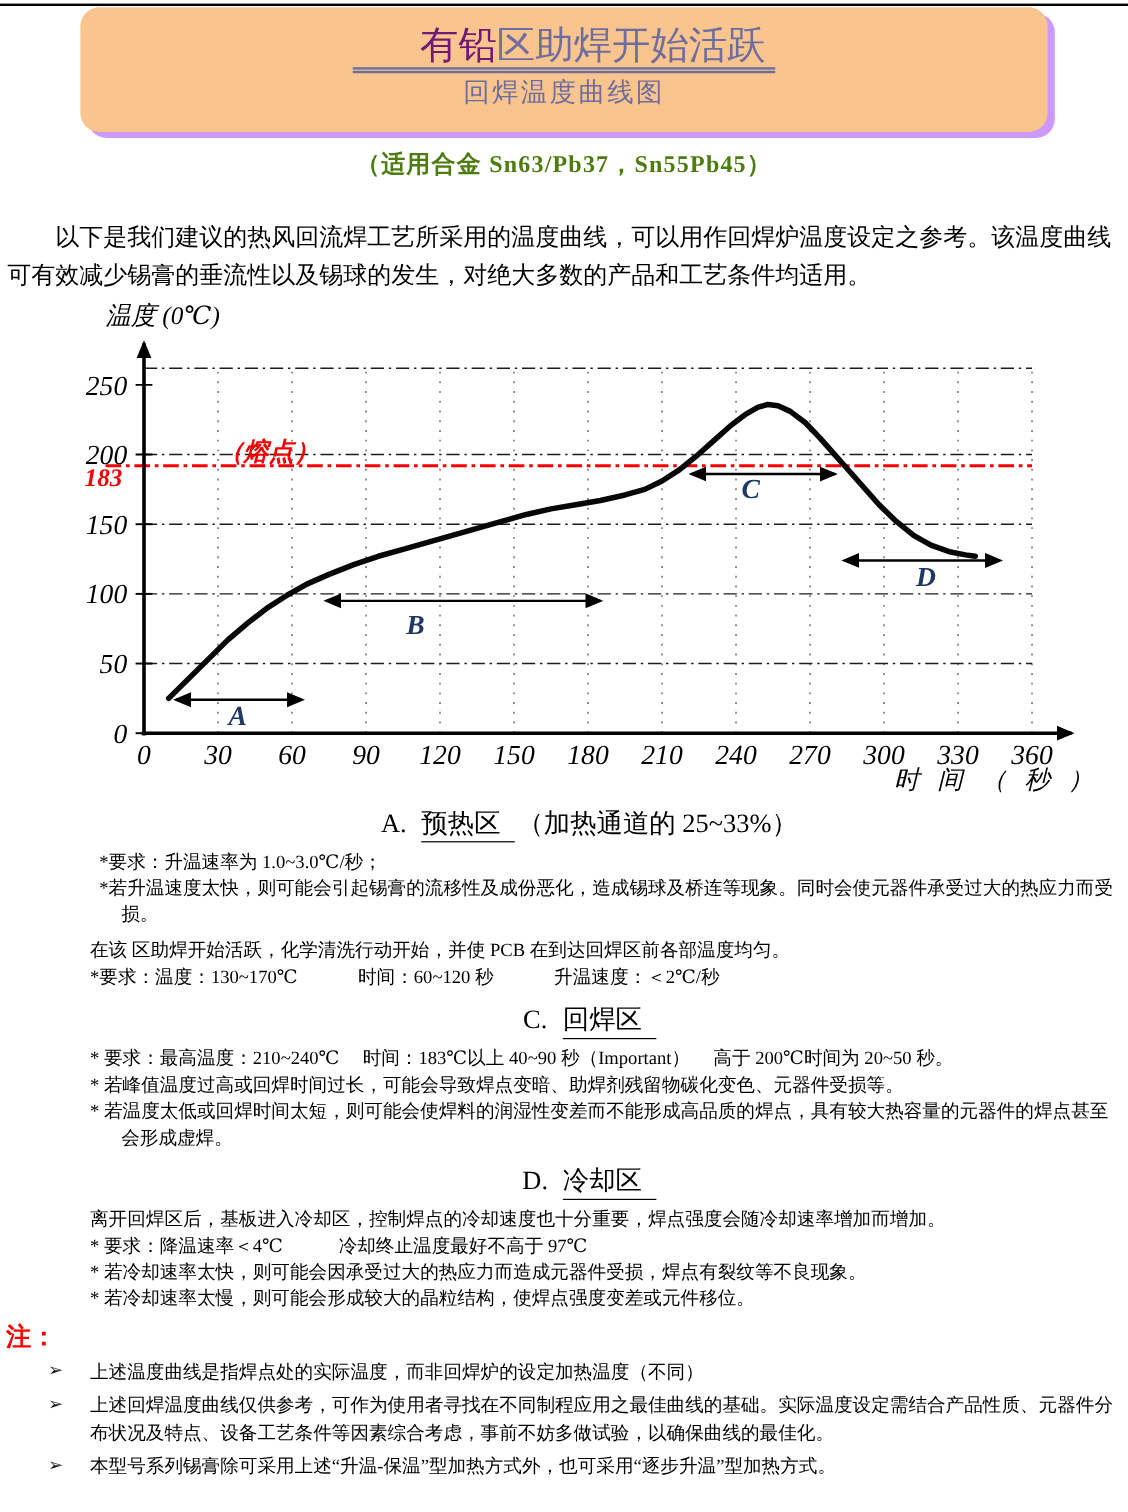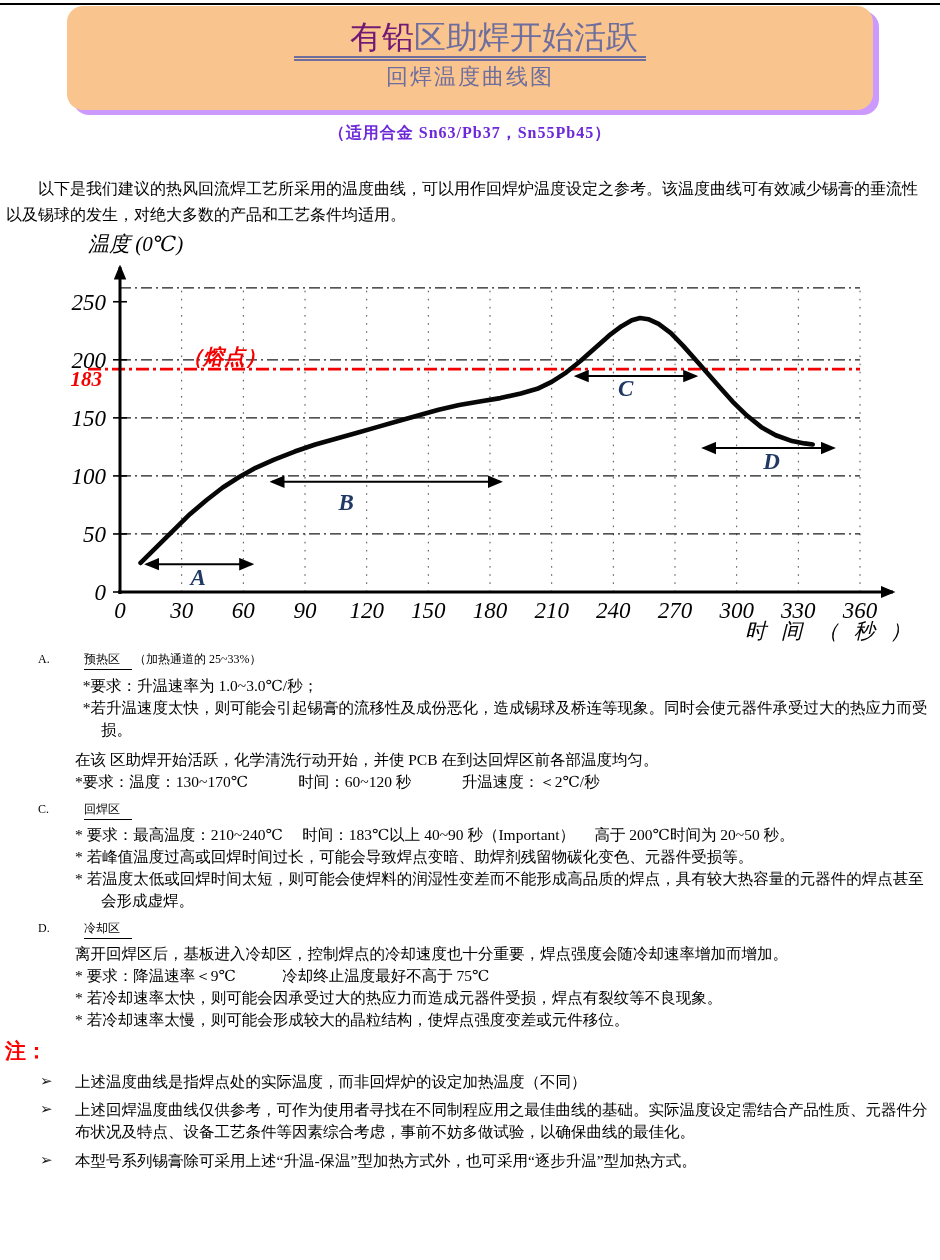--- a/index.html
+++ b/index.html
@@ -14,46 +14,46 @@
     margin:6px auto 0;width:806px;height:104px;
     background:#fac48e;border-radius:16px;
     box-shadow:6px 5px 0 #cc99ff;
     text-align:center;position:relative;z-index:2;
   }
   .t1{padding-top:11px;font-size:32px;color:#6e6e9e;line-height:1.25;}
   .t1-inner{border-bottom:5px double #6e6e9e;padding:0 8px 1px 56px;}
   .t1-bold{font-weight:normal;color:#701a75;}
   .t2{font-size:22px;color:#6e6e9e;margin-top:5px;letter-spacing:2px;}
   .alloy{
-    text-align:center;color:#6d28d9;font-size:16px;font-weight:600;
+    text-align:center;color:#4d7c0f;font-size:20px;font-weight:600;
     margin-top:13px;letter-spacing:1px;
   }
   .intro{
-    margin:32px 8px 0 6px;font-size:16px;line-height:1.6;
+    margin:32px 8px 0 6px;font-size:20px;line-height:1.6;
     text-indent:2em;
   }
   
   .chart{margin-top:2px;height:418px;font-style:italic;}
   svg text{font-family:"Liberation Serif","DejaVu Serif",serif;}
   .axis{stroke:#000;stroke-width:3;}
   .tick{stroke:#000;stroke-width:1.6;}
   .vgrid{stroke:#4a4a4a;stroke-width:1;stroke-dasharray:1.6 6.5;}
   .hgrid{stroke:#1c1c1c;stroke-width:1.2;stroke-dasharray:11 4 2 4;}
   .meltline{stroke:#f40000;stroke-width:2.6;stroke-dasharray:13 4 3 4;}
   .curve{fill:none;stroke:#070707;stroke-width:4.6;stroke-linecap:round;stroke-linejoin:round;}
   .zonearrow{stroke:#000;stroke-width:2;}
   .arrhead{fill:#000;}
   .ylab,.xlab{font-size:23px;fill:#000;}
   .ytitle{font-size:21px;fill:#000;}
   .xtitle{font-size:21px;fill:#000;letter-spacing:5px;}
   .mlab,.mname{font-size:21px;font-weight:bold;fill:#f40000;}
   .zlab{font-size:23px;font-weight:bold;fill:#1f3864;}
   
   #sections{margin:4px 8px 0 38px;}
-  .zone-head{font-size:12px;line-height:1.45;margin-bottom:6px;}
+  .zone-head{font-size:22px;line-height:1.45;margin-bottom:6px;text-align:center;}
   .zone-id{display:inline-block;width:46px;}
   .u-name{border-bottom:1.5px solid #000;padding:0 12px 3px 0;}
   .u-all{border-bottom:1.5px solid #000;padding-bottom:3px;}
   .u-all .u-name{border-bottom:none;}
   .zone-suffix{margin-left:2px;}
   .zone-body{margin:0 0 8px 37px;font-size:15.5px;line-height:22px;}
   .zone-line{white-space:pre-wrap;}
   .zone-line.star{padding-left:26px;text-indent:-26px;}
   
   .notes{margin-top:8px;}
@@ -167,21 +167,21 @@
       <div class="zone-body">
         <div class="zone-line star">* 要求：最高温度：210~240℃　 时间：183℃以上 40~90 秒（Important）　 高于 200℃时间为 20~50 秒。</div>
         <div class="zone-line star">* 若峰值温度过高或回焊时间过长，可能会导致焊点变暗、助焊剂残留物碳化变色、元器件受损等。</div>
         <div class="zone-line star">* 若温度太低或回焊时间太短，则可能会使焊料的润湿性变差而不能形成高品质的焊点，具有较大热容量的元器件的焊点甚至会形成虚焊。</div>
       </div>
     </section>
     <section>
       <div class="zone-head"><span class="zone-id">D.</span><span class=""><span class="u-name">冷却区</span></span></div>
       <div class="zone-body">
         <div class="zone-line lead">离开回焊区后，基板进入冷却区，控制焊点的冷却速度也十分重要，焊点强度会随冷却速率增加而增加。</div>
-        <div class="zone-line star">* 要求：降温速率＜9℃　　　冷却终止温度最好不高于 75℃</div>
+        <div class="zone-line star">* 要求：降温速率＜4℃　　　冷却终止温度最好不高于 97℃</div>
         <div class="zone-line star">* 若冷却速率太快，则可能会因承受过大的热应力而造成元器件受损，焊点有裂纹等不良现象。</div>
         <div class="zone-line star">* 若冷却速率太慢，则可能会形成较大的晶粒结构，使焊点强度变差或元件移位。</div>
       </div>
     </section>
   </main>
 
 <section class="notes">
   <div class="notes-head">注：</div>
   <div id="notes-list">
       <div class="note-item">

